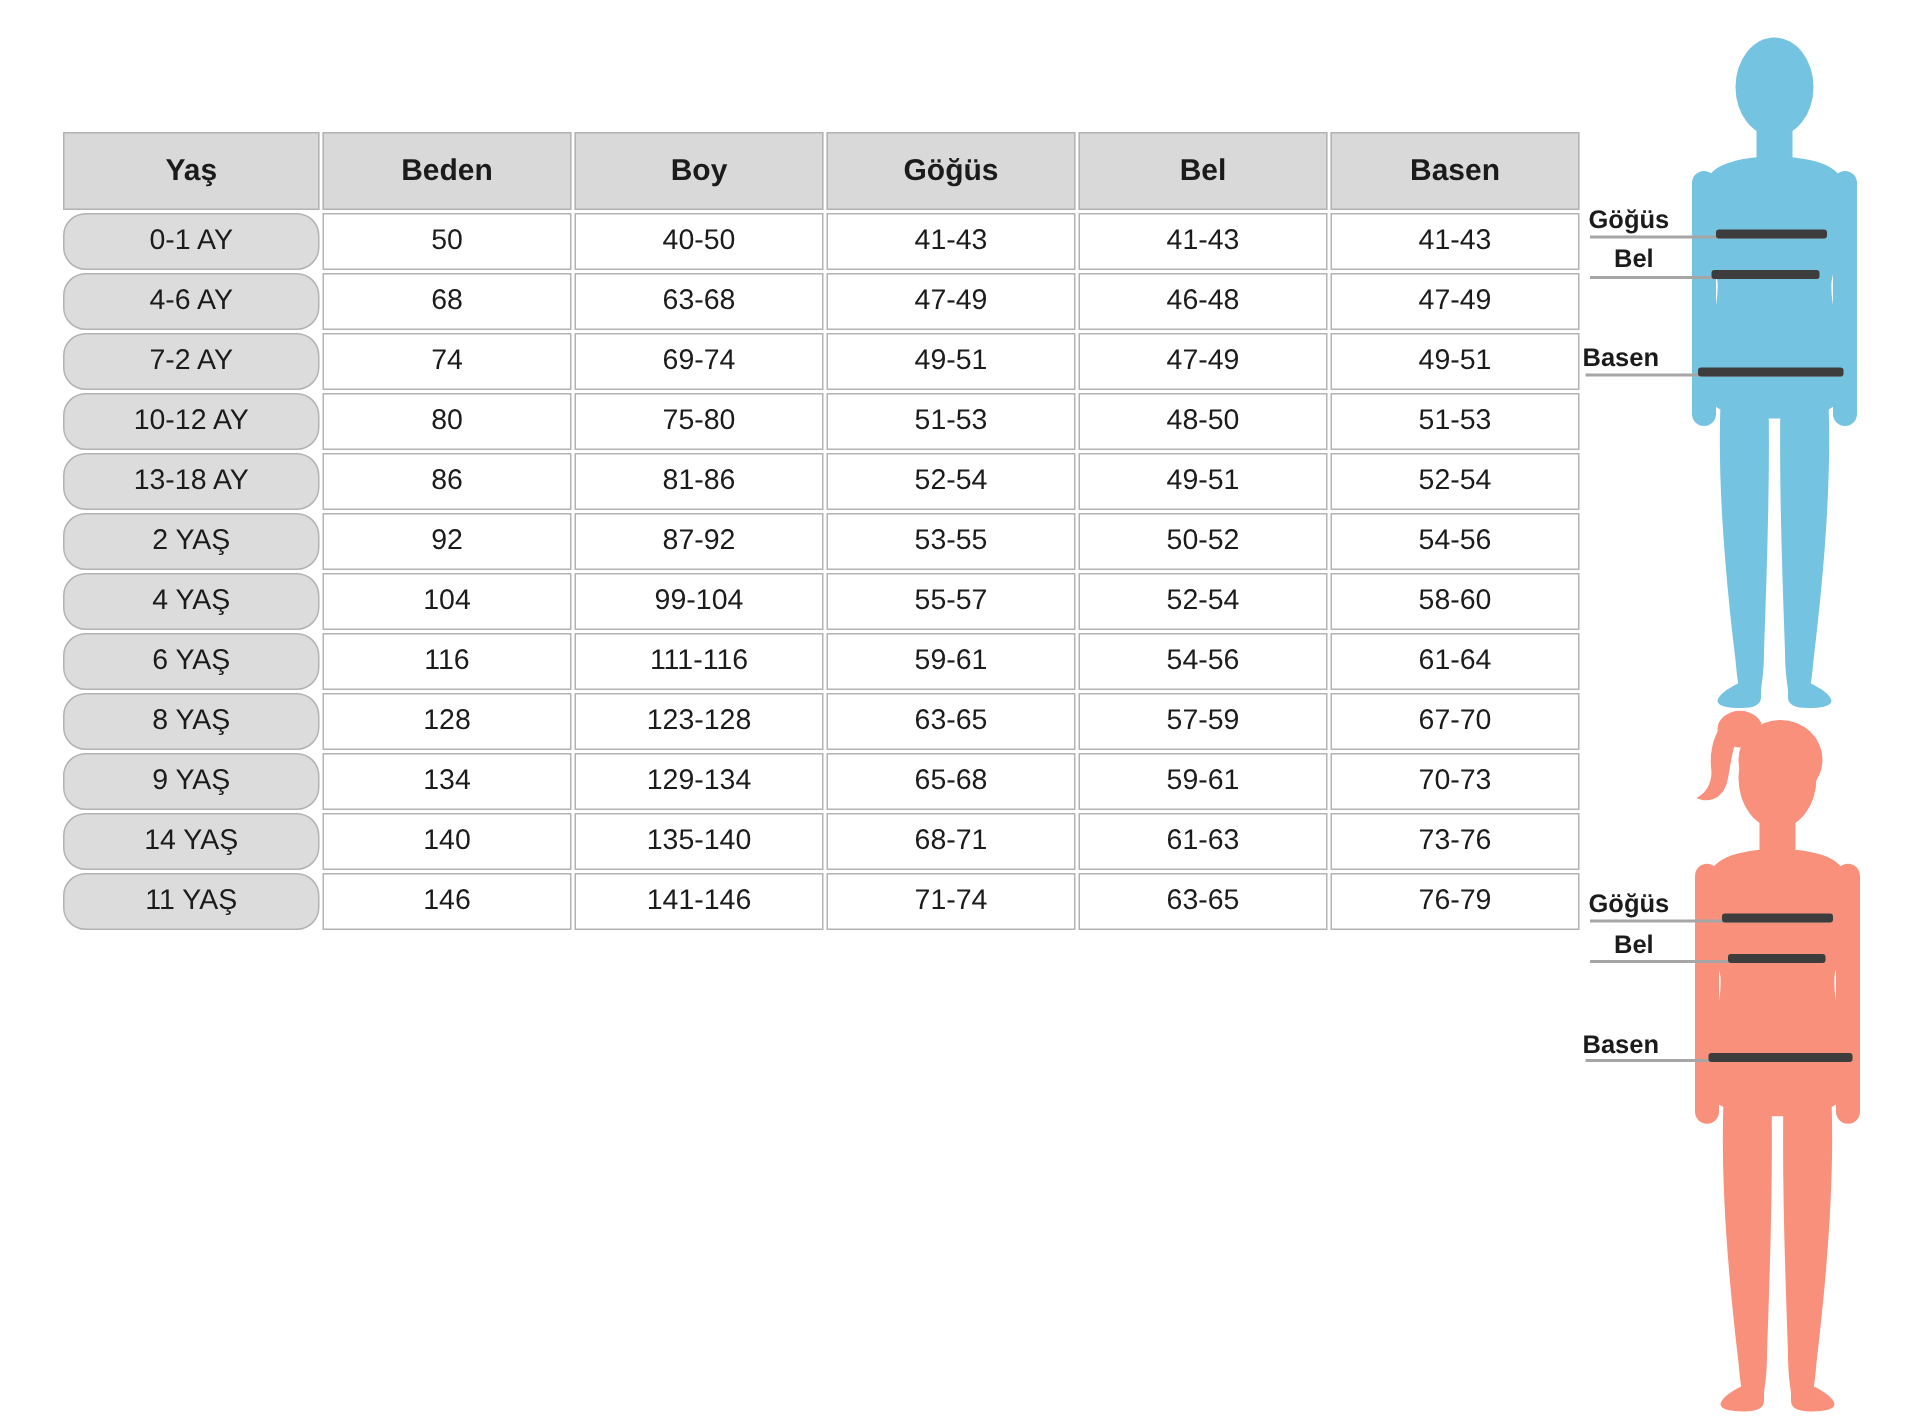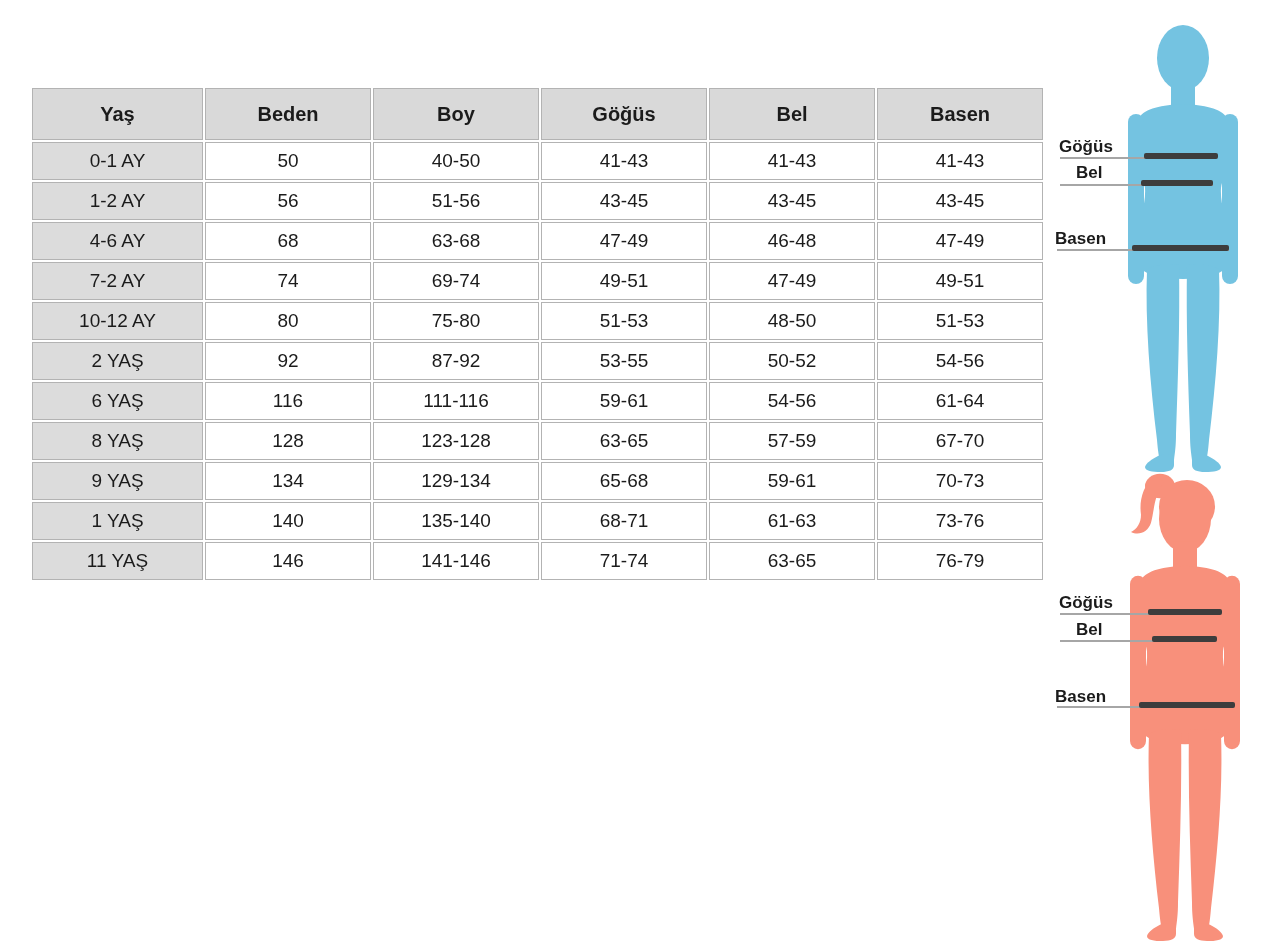--- a/index.html
+++ b/index.html
@@ -11,38 +11,39 @@
     --measure-line:#3d3d3d;
     --connector-line:#a6a6a6;
   }
   html,body{margin:0;padding:0;background:#fff;}
   .stage{
     position:relative;width:1280px;height:948px;background:#fff;overflow:hidden;
     font-family:"Liberation Sans", sans-serif;color:var(--text);
   }
   
   table.size-table{
-    position:absolute;left:30px;top:86px;width:1007px;
+    position:absolute;left:40px;top:86px;width:1007px;
     border-collapse:separate;border-spacing:2px;table-layout:fixed;
   }
   table.size-table th, table.size-table td{
     border:1px solid var(--border);
     text-align:center;vertical-align:middle;
     font-size:19px;font-weight:400;
     padding:0 4px;height:36px;
     background:var(--cell-bg);
     white-space:nowrap;
   }
   table.size-table thead th{
     background:var(--header-bg);
     font-weight:700;font-size:20px;height:50px;
   }
   table.size-table th.rowlabel{
     background:var(--row-label-bg);
     font-weight:400;
+    border-radius:15px;
   }
   
   .fig-svg{position:absolute;}
   
   .m-label{
     position:absolute;font-size:17px;font-weight:700;color:var(--text);
     line-height:20px;white-space:nowrap;
   }
   .m-thin{
     position:absolute;height:2px;background:var(--connector-line);
@@ -78,28 +79,20 @@
     <tbody>
         <tr>
           <th class="rowlabel" scope="row">0-1 AY</th>
           <td>50</td>
           <td>40-50</td>
           <td>41-43</td>
           <td>41-43</td>
           <td>41-43</td>
         </tr>
         <tr>
-          <th class="rowlabel" scope="row">1-2 AY</th>
-          <td>56</td>
-          <td>51-56</td>
-          <td>43-45</td>
-          <td>43-45</td>
-          <td>43-45</td>
-        </tr>
-        <tr>
           <th class="rowlabel" scope="row">4-6 AY</th>
           <td>68</td>
           <td>63-68</td>
           <td>47-49</td>
           <td>46-48</td>
           <td>47-49</td>
         </tr>
         <tr>
           <th class="rowlabel" scope="row">7-2 AY</th>
           <td>74</td>
@@ -110,28 +103,44 @@
         </tr>
         <tr>
           <th class="rowlabel" scope="row">10-12 AY</th>
           <td>80</td>
           <td>75-80</td>
           <td>51-53</td>
           <td>48-50</td>
           <td>51-53</td>
         </tr>
         <tr>
+          <th class="rowlabel" scope="row">13-18 AY</th>
+          <td>86</td>
+          <td>81-86</td>
+          <td>52-54</td>
+          <td>49-51</td>
+          <td>52-54</td>
+        </tr>
+        <tr>
           <th class="rowlabel" scope="row">2 YAŞ</th>
           <td>92</td>
           <td>87-92</td>
           <td>53-55</td>
           <td>50-52</td>
           <td>54-56</td>
         </tr>
         <tr>
+          <th class="rowlabel" scope="row">4 YAŞ</th>
+          <td>104</td>
+          <td>99-104</td>
+          <td>55-57</td>
+          <td>52-54</td>
+          <td>58-60</td>
+        </tr>
+        <tr>
           <th class="rowlabel" scope="row">6 YAŞ</th>
           <td>116</td>
           <td>111-116</td>
           <td>59-61</td>
           <td>54-56</td>
           <td>61-64</td>
         </tr>
         <tr>
           <th class="rowlabel" scope="row">8 YAŞ</th>
           <td>128</td>
@@ -142,21 +151,21 @@
         </tr>
         <tr>
           <th class="rowlabel" scope="row">9 YAŞ</th>
           <td>134</td>
           <td>129-134</td>
           <td>65-68</td>
           <td>59-61</td>
           <td>70-73</td>
         </tr>
         <tr>
-          <th class="rowlabel" scope="row">1 YAŞ</th>
+          <th class="rowlabel" scope="row">14 YAŞ</th>
           <td>140</td>
           <td>135-140</td>
           <td>68-71</td>
           <td>61-63</td>
           <td>73-76</td>
         </tr>
         <tr>
           <th class="rowlabel" scope="row">11 YAŞ</th>
           <td>146</td>
           <td>141-146</td>

